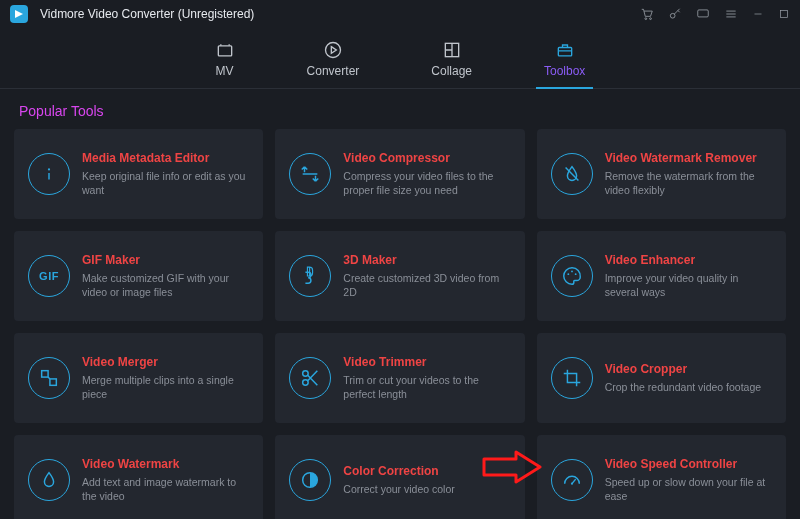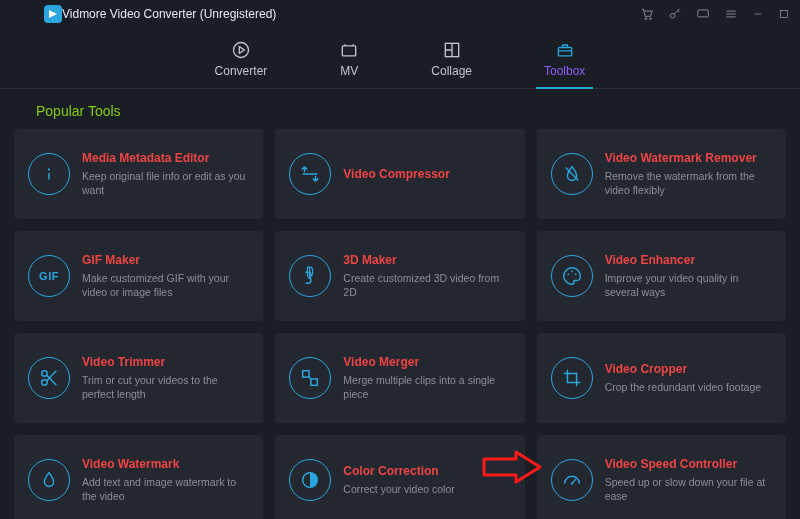--- a/index.html
+++ b/index.html
@@ -13,21 +13,21 @@
     position: relative;
   }
   .titlebar {
     display: flex;
     align-items: center;
     justify-content: space-between;
     height: 28px;
     padding: 0 10px;
     background: #1a1d23;
   }
-  .titlebar-left { display: flex; align-items: center; gap: 0; margin-left: 34px; }
+  .titlebar-left { display: flex; align-items: center; gap: 12px; }
   .logo {
     width: 18px; height: 18px;
     background: #2aa6de;
     border-radius: 4px;
     display: flex; align-items: center; justify-content: center;
   }
   .logo svg { width: 12px; height: 12px; }
   .title { font-size: 12px; color: #e6e9ee; }
   .titlebar-right { display: flex; align-items: center; gap: 14px; }
   .tb-icon { width: 14px; height: 14px; display: flex; align-items: center; justify-content: center; }
@@ -59,22 +59,22 @@
     bottom: -1px;
     left: -2px; right: -2px;
     height: 2px;
     background: #2aa6de;
   }
   .nav-icon { width: 20px; height: 20px; display:flex; align-items:center; justify-content:center;}
   .nav-icon svg { stroke:#c0c5cc; fill:none; stroke-width:1.6; }
   .nav-item.active .nav-icon svg { stroke:#2aa6de; }
   .section-title {
     font-size: 14px;
-    color: #84cc16;
-    padding: 14px 18px 10px 36px;
+    color: #d946ef;
+    padding: 14px 18px 10px 19px;
   }
   .grid {
     display: grid;
     grid-template-columns: repeat(3, 1fr);
     gap: 12px;
     padding: 0 14px 14px 14px;
   }
   .card {
     background: #23272f;
     border-radius: 4px;
@@ -154,34 +154,34 @@
           <rect x="5" y="5" width="14" height="14"></rect>
         </svg>
     </div>
   </div>
 </div>
 
 <div class="topnav">
   <div class="nav-item">
     <div class="nav-icon">
       <svg viewBox="0 0 24 24">
+          <rect x="4" y="7" width="16" height="12" rx="1"></rect>
+          <path d="M7 7V5M17 7V5"></path>
+        </svg>
+    </div>
+    <span>MV</span>
+  </div>
+  <div class="nav-item">
+    <div class="nav-icon">
+      <svg viewBox="0 0 24 24">
           <circle cx="12" cy="12" r="9"></circle>
           <path d="M10 8l6 4-6 4z"></path>
         </svg>
     </div>
     <span>Converter</span>
-  </div>
-  <div class="nav-item">
-    <div class="nav-icon">
-      <svg viewBox="0 0 24 24">
-          <rect x="4" y="7" width="16" height="12" rx="1"></rect>
-          <path d="M7 7V5M17 7V5"></path>
-        </svg>
-    </div>
-    <span>MV</span>
   </div>
   <div class="nav-item">
     <div class="nav-icon">
       <svg viewBox="0 0 24 24">
           <rect x="4" y="4" width="16" height="16"></rect>
           <path d="M12 4v16M4 12h8"></path>
         </svg>
     </div>
     <span>Collage</span>
   </div>
@@ -216,20 +216,21 @@
   <div class="card">
     <div class="card-icon">
       <svg viewBox="0 0 24 24">
           <path d="M6 4v6M6 4l3 3M6 4L3 7"></path>
           <path d="M18 20v-6M18 20l3-3M18 20l-3-3"></path>
           <path d="M4 12h16"></path>
         </svg>
     </div>
     <div class="card-text">
       <div class="card-title">Video Compressor</div>
+      <div class="card-desc">Compress your video files to the proper file size you need</div>
     </div>
   </div>
 
   <div class="card">
     <div class="card-icon">
       <svg viewBox="0 0 24 24">
           <path d="M12 4c3 4 5 7 5 10a5 5 0 11-10 0c0-3 2-6 5-10z"></path>
           <path d="M5 5l14 14"></path>
         </svg>
     </div>
@@ -273,42 +274,42 @@
     </div>
     <div class="card-text">
       <div class="card-title">Video Enhancer</div>
       <div class="card-desc">Improve your video quality in several ways</div>
     </div>
   </div>
 
   <div class="card">
     <div class="card-icon">
       <svg viewBox="0 0 24 24">
+          <rect x="4" y="4" width="7" height="7"></rect>
+          <rect x="13" y="13" width="7" height="7"></rect>
+          <path d="M11 11l2 2"></path>
+        </svg>
+    </div>
+    <div class="card-text">
+      <div class="card-title">Video Merger</div>
+      <div class="card-desc">Merge multiple clips into a single piece</div>
+    </div>
+  </div>
+
+  <div class="card">
+    <div class="card-icon">
+      <svg viewBox="0 0 24 24">
           <circle cx="7" cy="7" r="3"></circle>
           <circle cx="7" cy="17" r="3"></circle>
           <path d="M9.5 9L20 20M9.5 15L20 4"></path>
         </svg>
     </div>
     <div class="card-text">
       <div class="card-title">Video Trimmer</div>
       <div class="card-desc">Trim or cut your videos to the perfect length</div>
-    </div>
-  </div>
-
-  <div class="card">
-    <div class="card-icon">
-      <svg viewBox="0 0 24 24">
-          <rect x="4" y="4" width="7" height="7"></rect>
-          <rect x="13" y="13" width="7" height="7"></rect>
-          <path d="M11 11l2 2"></path>
-        </svg>
-    </div>
-    <div class="card-text">
-      <div class="card-title">Video Merger</div>
-      <div class="card-desc">Merge multiple clips into a single piece</div>
     </div>
   </div>
 
   <div class="card">
     <div class="card-icon">
       <svg viewBox="0 0 24 24">
           <path d="M7 3v14h14M3 7h14v14"></path>
         </svg>
     </div>
     <div class="card-text">

